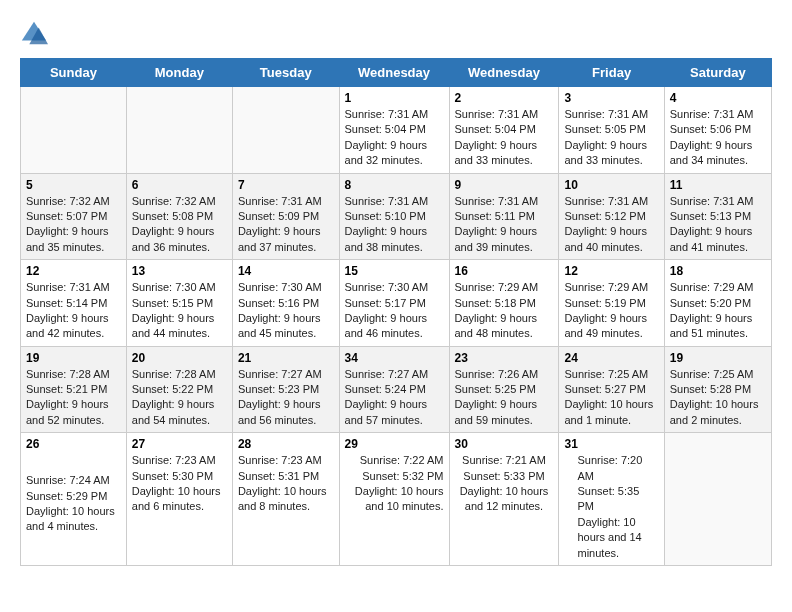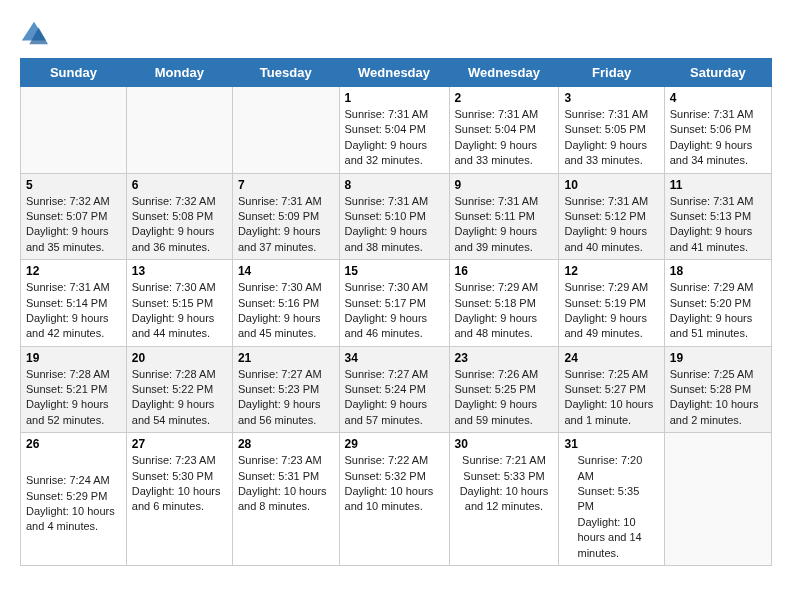--- a/index.html
+++ b/index.html
@@ -302,21 +302,21 @@
 Daylight: 10 hours and 6 minutes.</div>
         </td>
         <td>
           <span class="day-number">28</span>
           <div class="day-info" style="white-space: pre-line;">Sunrise: 7:23 AM
 Sunset: 5:31 PM
 Daylight: 10 hours and 8 minutes.</div>
         </td>
         <td>
           <span class="day-number">29</span>
-          <div class="day-info" style="white-space: pre-line;">Sunrise: 7:22 AM
+          <div class="day-info" style="white-space: pre-line; text-align: right;">Sunrise: 7:22 AM
 Sunset: 5:32 PM
 Daylight: 10 hours and 10 minutes.</div>
         </td>
         <td>
           <span class="day-number">30</span>
           <div class="day-info" style="white-space: pre-line; text-align: center;">Sunrise: 7:21 AM
 Sunset: 5:33 PM
 Daylight: 10 hours and 12 minutes.</div>
         </td>
         <td>

